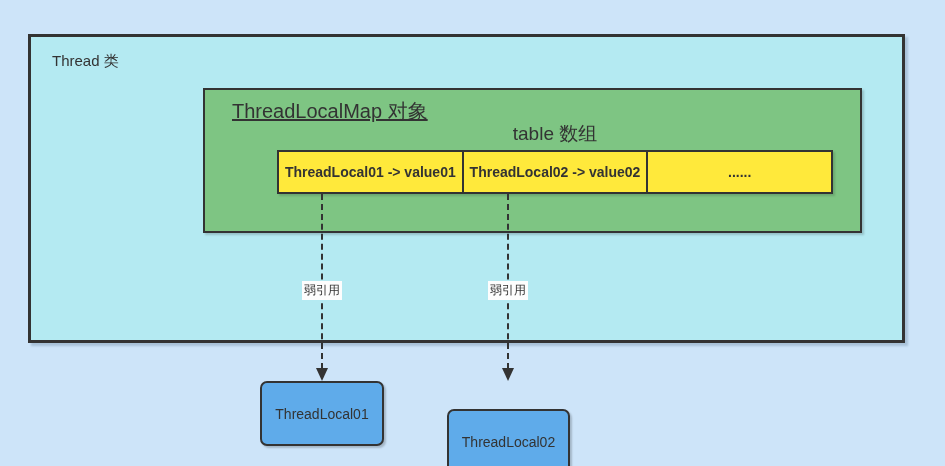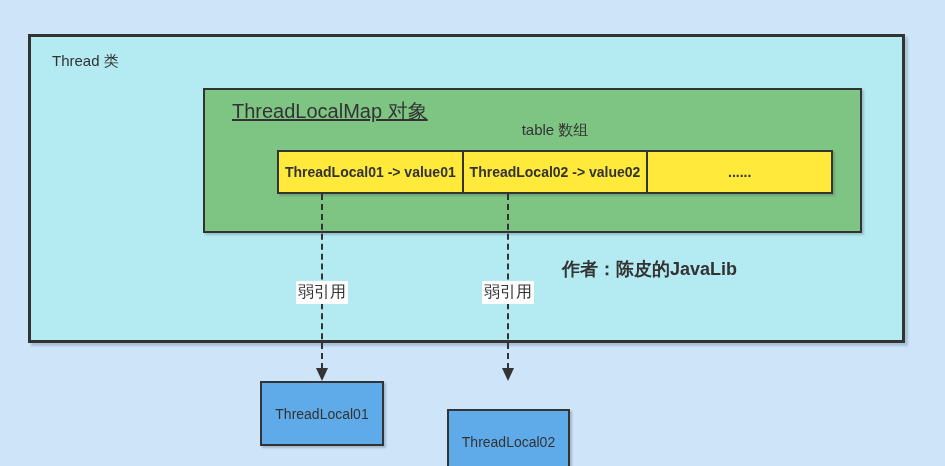--- a/index.html
+++ b/index.html
@@ -38,21 +38,21 @@
     box-shadow:2px 2px 2px rgba(0,0,0,0.18);
   }
   .map-label{
     position:absolute;left:27px;top:8px;
     font-size:20px;
     text-decoration:underline;
   }
   .table-label{
     position:absolute;left:350px;top:31px;
     transform:translateX(-50%);
-    font-size:15px;white-space:nowrap;
+    font-size:19px;white-space:nowrap;
   }
   
   .table-row{
     position:absolute;left:72px;top:60px;
     width:556px;height:44px;
     box-sizing:border-box;
     display:flex;
     background:var(--cell-bg,#ffe93b);
     border:2px solid var(--border,#333);
     box-shadow:2px 2px 2px rgba(0,0,0,0.15);
@@ -83,31 +83,31 @@
     border-right:6px solid transparent;
     border-top:13px solid var(--border,#333);
   }
   .arrow-down.a1{left:316px;}
   .arrow-down.a2{left:502px;}
   .weak-chip{
     position:absolute;top:281px;
     transform:translateX(-50%);
     background:#fdfdfd;
     padding:1px 2px;
-    font-size:16px;white-space:nowrap;
+    font-size:12px;white-space:nowrap;
   }
   .weak-chip.c1{left:322px;}
   .weak-chip.c2{left:508px;}
   
   .tl-node{
     position:absolute;top:381px;height:65px;
     box-sizing:border-box;
     background:var(--node-bg,#5fabea);
     border:2px solid var(--border,#333);
-    border-radius:0;
+    border-radius:7px;
     display:flex;align-items:center;justify-content:center;
     font-size:14px;
     box-shadow:2px 2px 2px rgba(0,0,0,0.2);
   }
   .tl-node.n1{left:260px;width:124px;}
   .tl-node.n2{left:447px;width:123px;margin-top:28px;}
 </style>
 </head>
 <body style="--page-bg: #cde4f9; --thread-box-bg: #b4eaf2; --map-box-bg: #7ec583; --cell-bg: #ffe93b; --node-bg: #5fabea; --border: #333333; --text: #333333;">
 
@@ -120,21 +120,20 @@
       <div class="map-label">ThreadLocalMap 对象</div>
       <div class="table-label">table 数组</div>
 
       <div class="table-row">
         <div class="cell">ThreadLocal01 -&gt; value01</div>
         <div class="cell">ThreadLocal02 -&gt; value02</div>
         <div class="cell">......</div>
       </div>
     </div>
 
-    <div class="author">作者：陈皮的JavaLib</div>
   </div>
 
   <div class="dash-line l1"></div>
   <div class="dash-line l2"></div>
   <div class="arrow-down a1"></div>
   <div class="arrow-down a2"></div>
 
   <div class="weak-chip c1">弱引用</div>
   <div class="weak-chip c2">弱引用</div>
 

